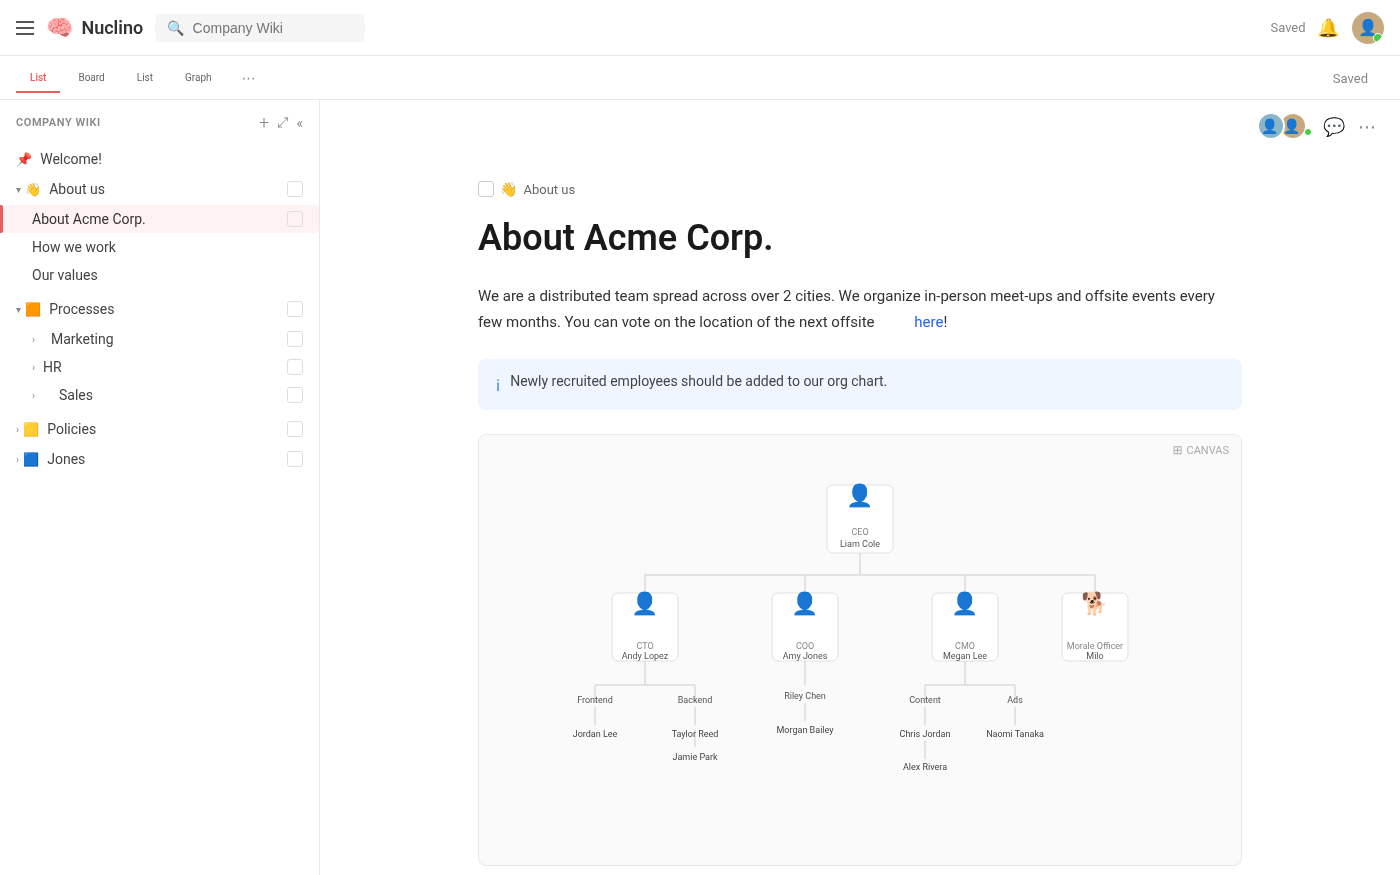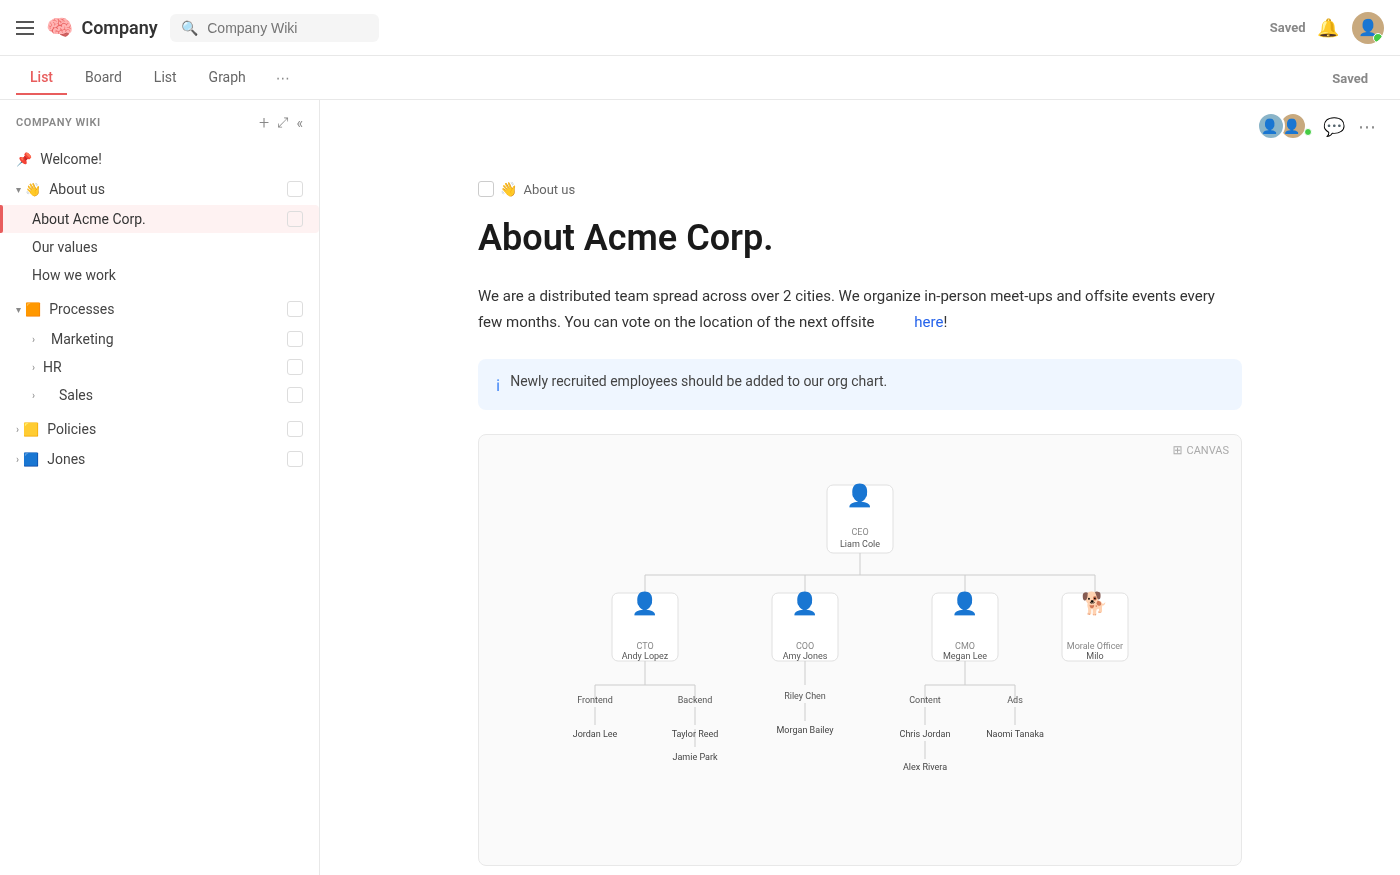--- a/index.html
+++ b/index.html
@@ -15,28 +15,28 @@
     .hamburger-icon span { display: block; width: 18px; height: 2px; background: #555; }
     .logo { display: flex; align-items: center; gap: 8px; cursor: pointer; }
     .logo-brain { color: #e85d5d; font-size: 22px; }
     .logo-text { font-size: 18px; font-weight: 600; color: #333; }
     .search-bar { display: flex; align-items: center; gap: 8px; background: #f5f5f5; border-radius: 6px; padding: 6px 12px; min-width: 200px; cursor: text; }
     .search-bar input { border: none; background: transparent; outline: none; font-size: 14px; color: #555; width: 160px; }
     .topbar-right { display: flex; align-items: center; gap: 12px; }
     .notification-icon { font-size: 18px; color: #888; cursor: pointer; }
     .avatar-circle { width: 32px; height: 32px; border-radius: 50%; background: #c8a97e; overflow: hidden; cursor: pointer; position: relative; }
     .avatar-circle::after { content: ''; position: absolute; bottom: 1px; right: 1px; width: 8px; height: 8px; background: #44cc44; border-radius: 50%; border: 1px solid #fff; }
-    .saved-label { font-size: 13px; color: #888; font-weight: bold; }
+    .saved-label { font-size: 13px; color: #888; }
 
     
     .tabbar {
       display: flex; align-items: center; height: 44px; border-bottom: 1px solid #e8e8e8;
       padding: 0 16px; gap: 4px;
     }
-    .tab { padding: 8px 14px; font-size: 14px; color: #666; cursor: pointer; border-bottom: 2px solid transparent; margin-bottom: -1px; }
+    .tab { padding: 8px 14px; font-size: 10px; color: #666; cursor: pointer; border-bottom: 2px solid transparent; margin-bottom: -1px; }
     .tab.active { color: #e85d5d; border-bottom-color: #e85d5d; font-weight: 500; }
     .tab-more { color: #888; cursor: pointer; padding: 8px; margin-left: 4px; }
     .tabbar-right { margin-left: auto; }
 
     
     .main-layout { display: flex; height: calc(875px - 100px); }
 
     
     .sidebar { width: 320px; border-right: 1px solid #e8e8e8; overflow-y: auto; flex-shrink: 0; }
     .sidebar-header { display: flex; align-items: center; justify-content: space-between; padding: 12px 16px; }
@@ -83,21 +83,21 @@
 
 <div class="topbar">
   <div class="topbar-left">
     <div class="hamburger-icon" title="Menu">
       <span></span>
         <span></span>
         <span></span>
     </div>
     <div class="logo">
       <span class="logo-brain">🧠</span>
-      <span class="logo-text">Company</span>
+      <span class="logo-text">Nuclino</span>
     </div>
     <div class="search-bar">
       <span style="color:#aaa;font-size:14px;">🔍</span>
       <input type="text" readonly="" placeholder="Company Wiki" style="">
     </div>
   </div>
   <div class="topbar-right">
     <span class="saved-label">Saved</span>
     <span class="notification-icon" title="Notifications">🔔</span>
     <div class="avatar-circle" style="background:#c8a97e; display:flex; align-items:center; justify-content:center; font-size:16px; color:#fff; position:relative;">
@@ -141,25 +141,25 @@
       <span class="sidebar-item-label">About us</span>
       <span class="sidebar-item-check"></span>
     </div>
 
     <div class="sidebar-item sidebar-indent-1 active">
       <span class="sidebar-item-label">About Acme Corp.</span>
       <span class="sidebar-item-check"></span>
     </div>
 
     <div class="sidebar-item sidebar-indent-1">
+      <span class="sidebar-item-label">How we work</span>
+    </div>
+
+    <div class="sidebar-item sidebar-indent-1">
       <span class="sidebar-item-label">Our values</span>
-    </div>
-
-    <div class="sidebar-item sidebar-indent-1">
-      <span class="sidebar-item-label">How we work</span>
     </div>
 
     <div class="sidebar-item sidebar-section" style="margin-top:6px;">
       <span class="chevron">▾</span>
       <span class="sidebar-item-icon">🟧</span>
       <span class="sidebar-item-label">Processes</span>
       <span class="sidebar-item-check"></span>
     </div>
 
     <div class="sidebar-item sidebar-indent-1">

